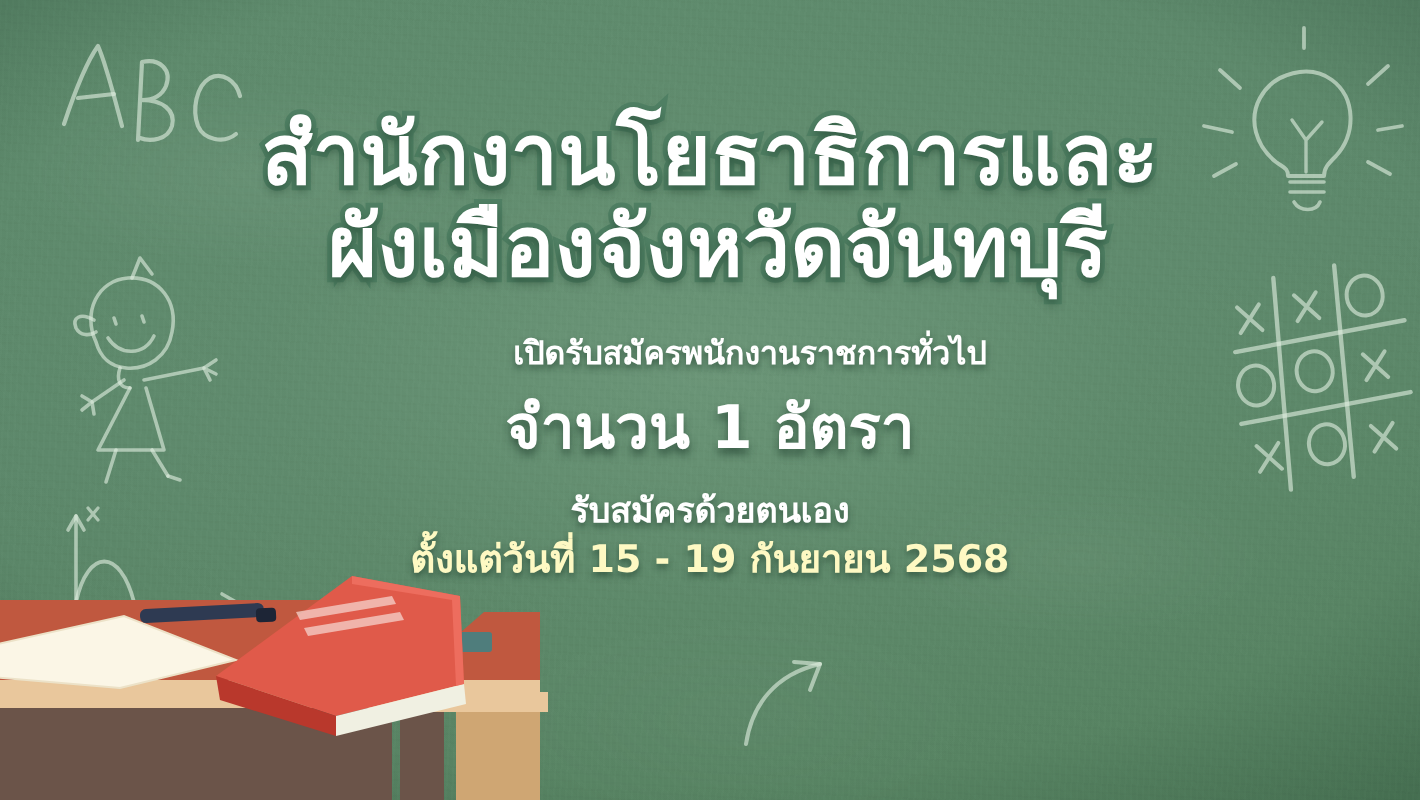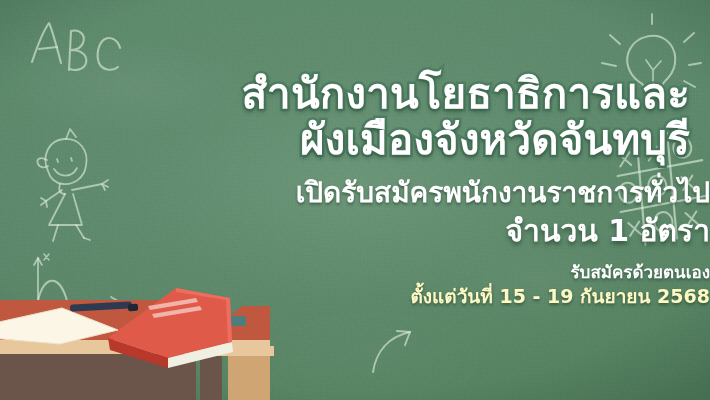--- a/index.html
+++ b/index.html
@@ -42,36 +42,36 @@
   .doodle{position:absolute;}
   .doodle svg{display:block;overflow:visible;}
   .chalk{fill:none;stroke:#dfeede;stroke-opacity:.62;stroke-linecap:round;stroke-linejoin:round;}
   #d-abc{left:28px;top:18px;}
   #d-figure{left:16px;top:128px;}
   #d-graph{left:18px;top:252px;}
   #d-bulb{left:600px;top:18px;}
   #d-ttt{left:614px;top:134px;}
   #d-arrow{left:370px;top:326px;}
   
-  .texts{position:absolute;left:0;right:0;top:0;text-align:right;margin-top:16px;}
+  .texts{position:absolute;left:0;right:0;top:0;text-align:center;}
   .title{
     color:#ffffff;
     font-weight:bold;
     font-size:42px;
     line-height:44px;
     letter-spacing:.2px;
     padding:0 20px;
     -webkit-text-stroke:5px #4f7f63;
     paint-order:stroke fill;
     text-shadow:0 3px 5px rgba(20,50,34,.45);
   }
   #title-line1{margin-top:56px;}
   #title-line2{margin-top:2px;padding-left:28px;}
   .sub1{
-    color:#ffffff;font-weight:bold;font-size:28px;line-height:22px;
+    color:#ffffff;font-weight:bold;font-size:16px;line-height:22px;
     margin-top:20px;text-shadow:0 2px 3px rgba(20,50,34,.5);padding-left:40px;
   }
   .highlight{
     color:#ffffff;font-weight:bold;font-size:30px;line-height:34px;
     margin-top:10px;text-shadow:0 3px 4px rgba(20,50,34,.55);
   }
   .sub2{
     color:#ffffff;font-weight:bold;font-size:17px;line-height:21px;
     margin-top:14px;text-shadow:0 2px 3px rgba(20,50,34,.5);
   }

